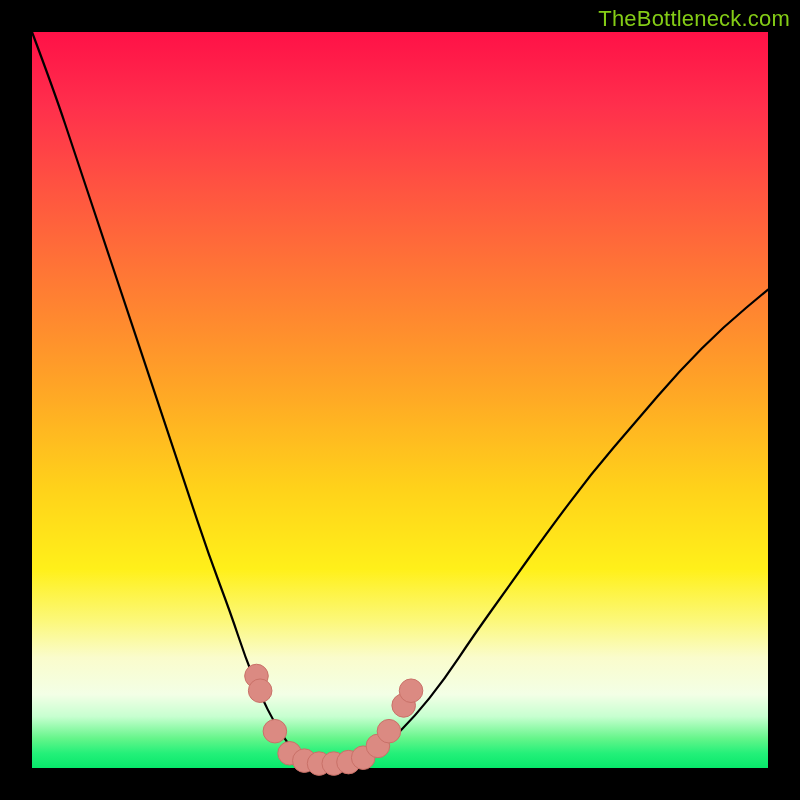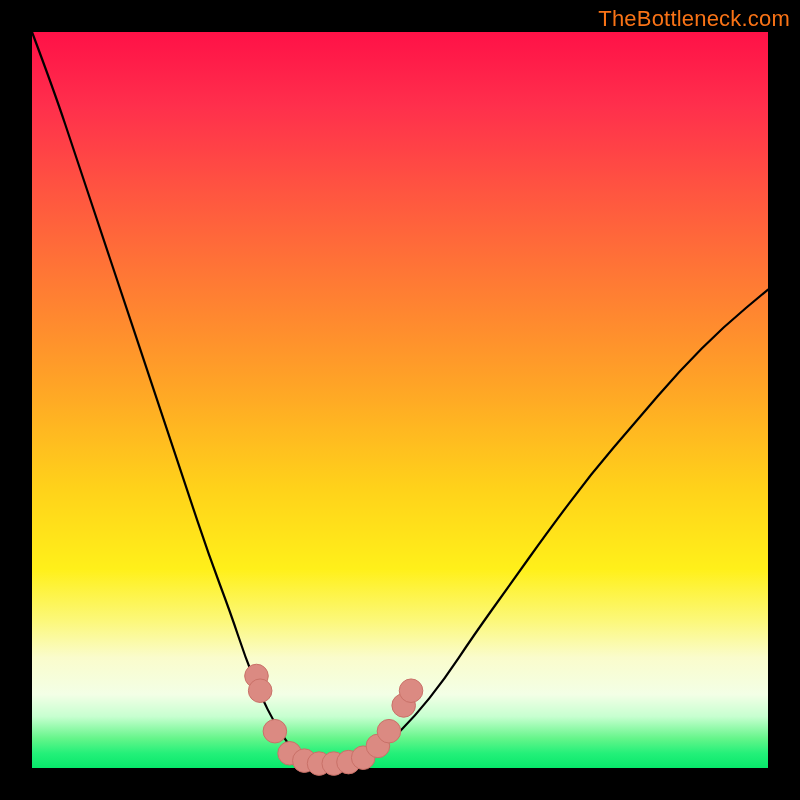--- a/index.html
+++ b/index.html
@@ -41,21 +41,21 @@
       #c7ffd0 93%,
       #64f58a 96%,
       #24f079 98%,
       #07e86a 100%
     );
   }
   .watermark {
     position: absolute;
     top: 6px;
     right: 10px;
-    color: #f97316;
+    color: #84cc16;
     font-size: 22px;
     letter-spacing: 0.2px;
     font-weight: 400;
   }
   svg.curves {
     position: absolute;
     top: 32px;
     left: 32px;
     width: 736px;
     height: 736px;

